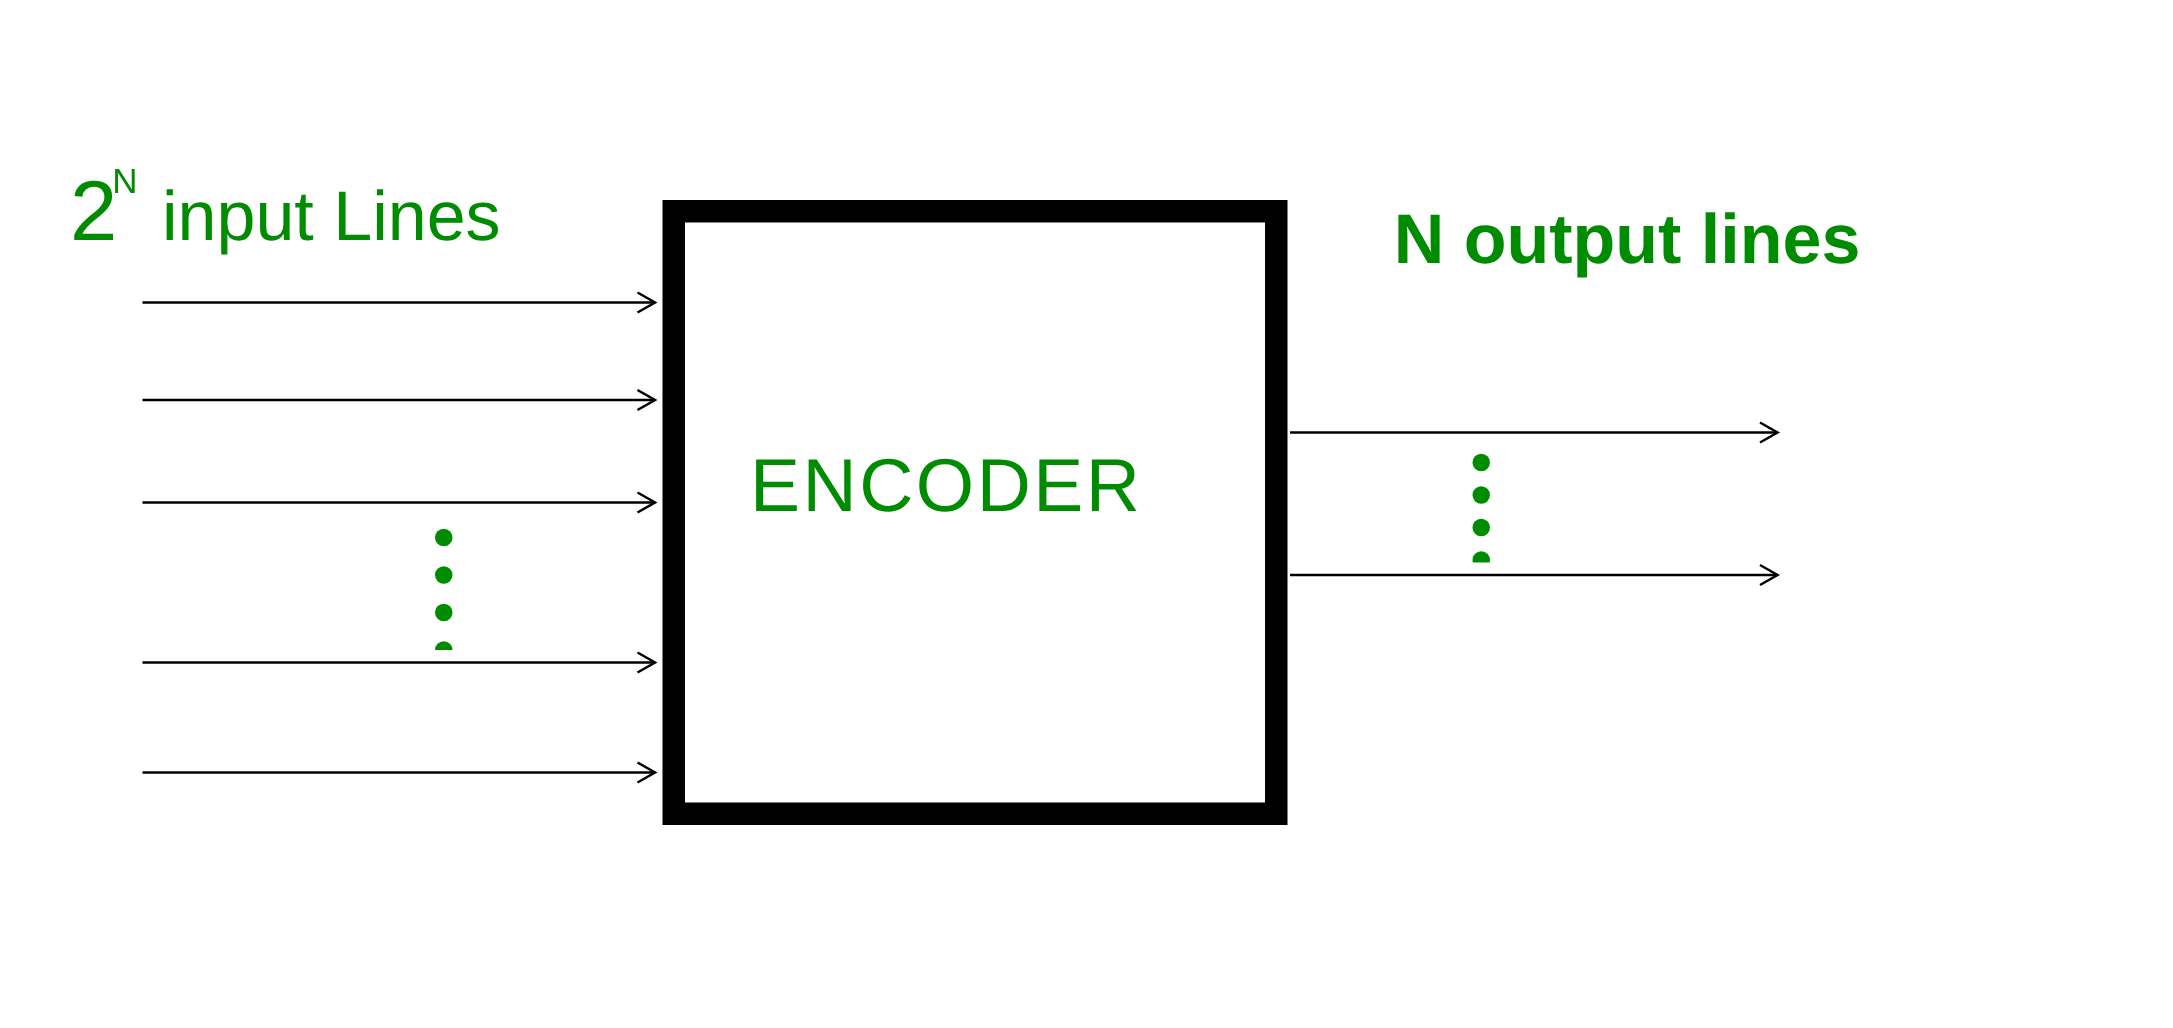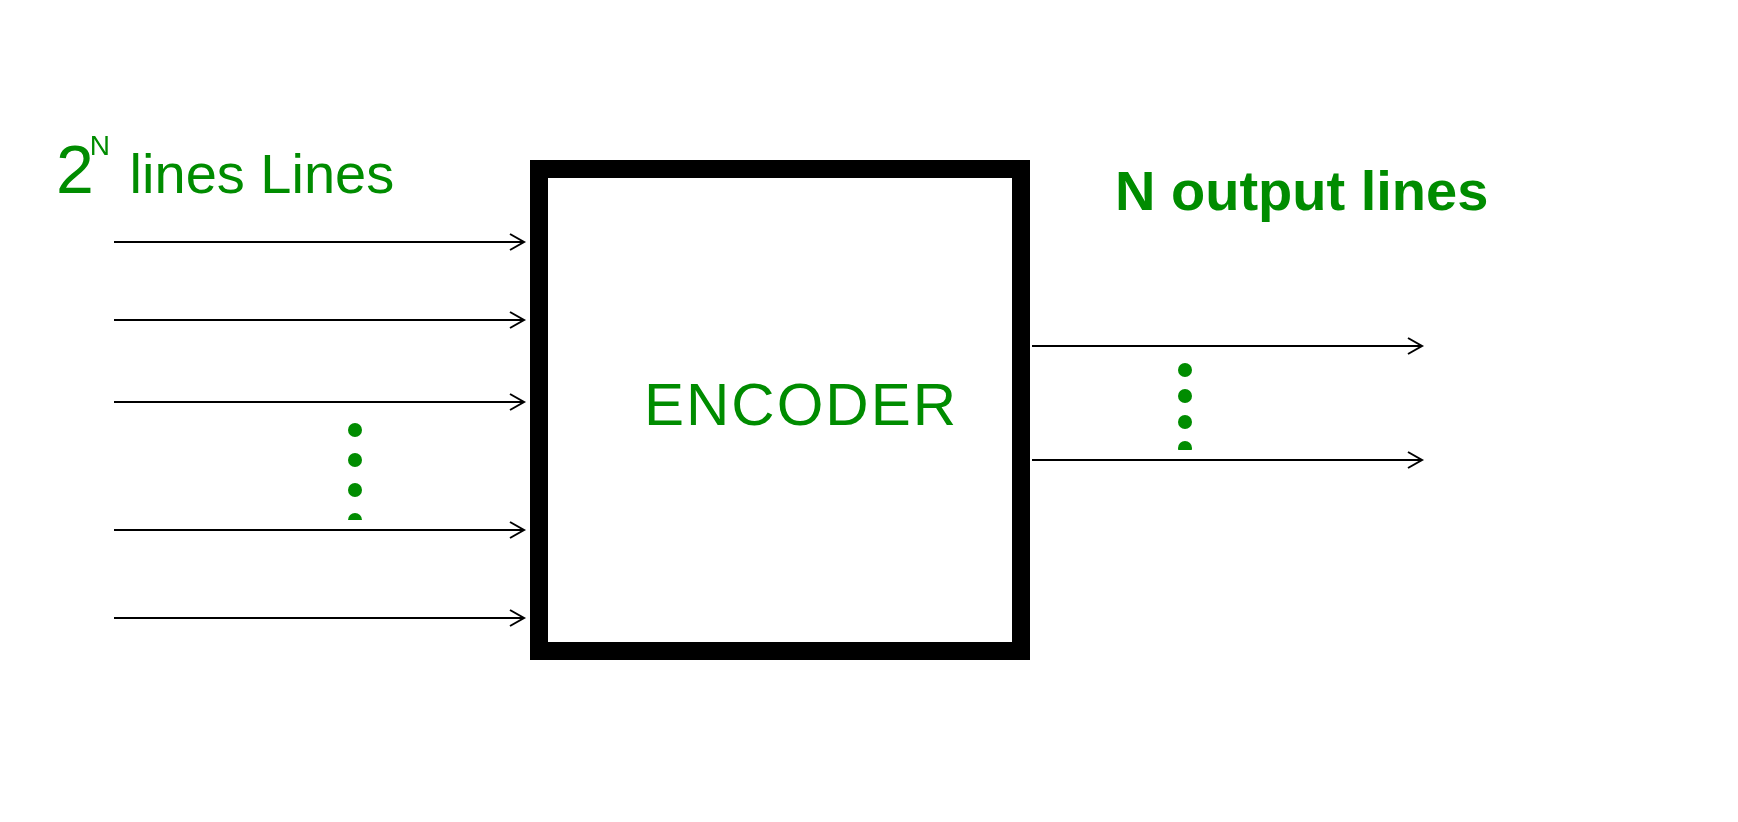--- a/index.html
+++ b/index.html
@@ -38,42 +38,41 @@
       left: 530px;
       top: 160px;
       width: 500px;
       height: 500px;
       border: 18px solid #000;
       background: #fff;
     }
     .encoder-label {
       position: absolute;
       left: 600px;
-      top: 370px;
+      top: 354px;
       color: #008c00;
       font-size: 60px;
       letter-spacing: 2px;
-      margin-left: 44px;
     }
     svg.arrow {
       position: absolute;
       overflow: visible;
     }
     .dots {
       position: absolute;
     }
     .dots circle {
       fill: #008c00;
     }
   </style>
 </head>
 <body>
 
 <div class="green-text input-label">
-  <span class="base">2</span><span class="exp">N</span><span> lines Lines</span>
+  <span class="base">2</span><span class="exp">N</span><span> input Lines</span>
 </div>
 
 <div class="green-text output-label">
   <span>N output lines</span>
 </div>
 
 <div class="encoder-box"></div>
 
 <div class="encoder-label">ENCODER</div>
 

